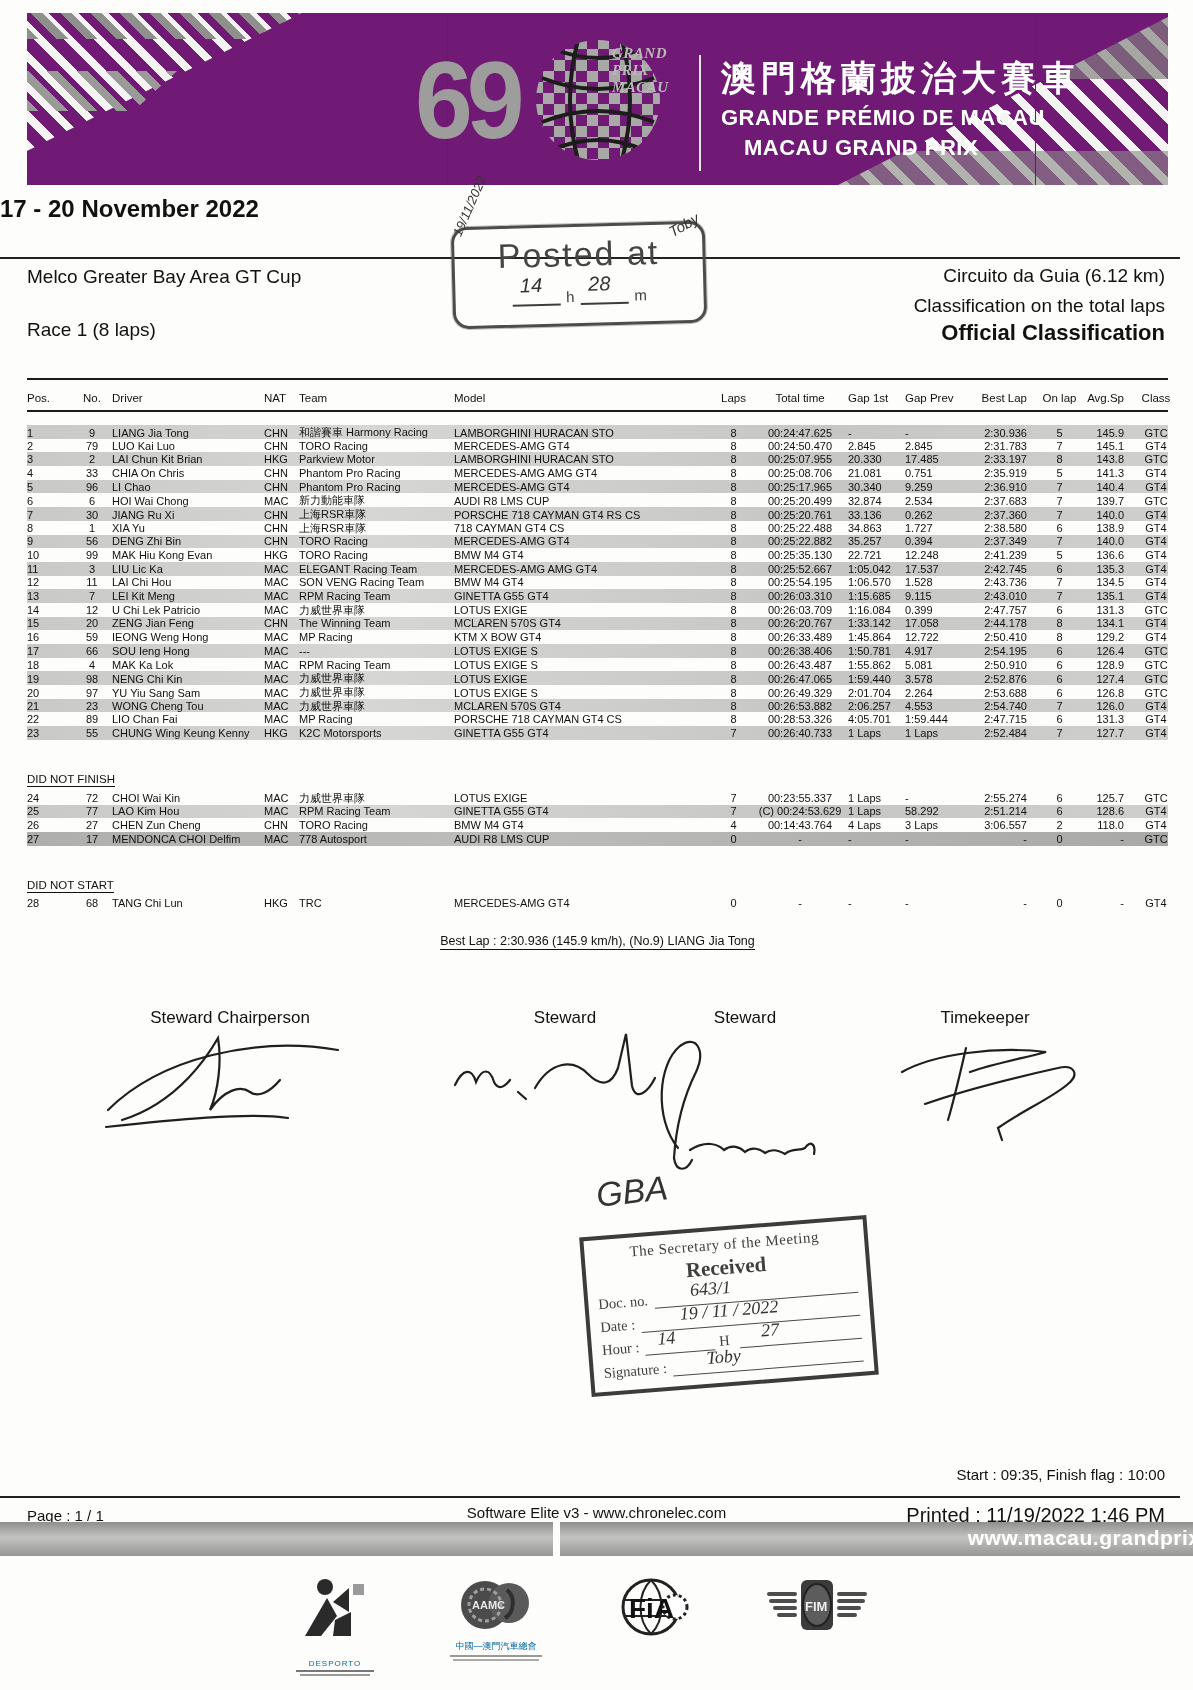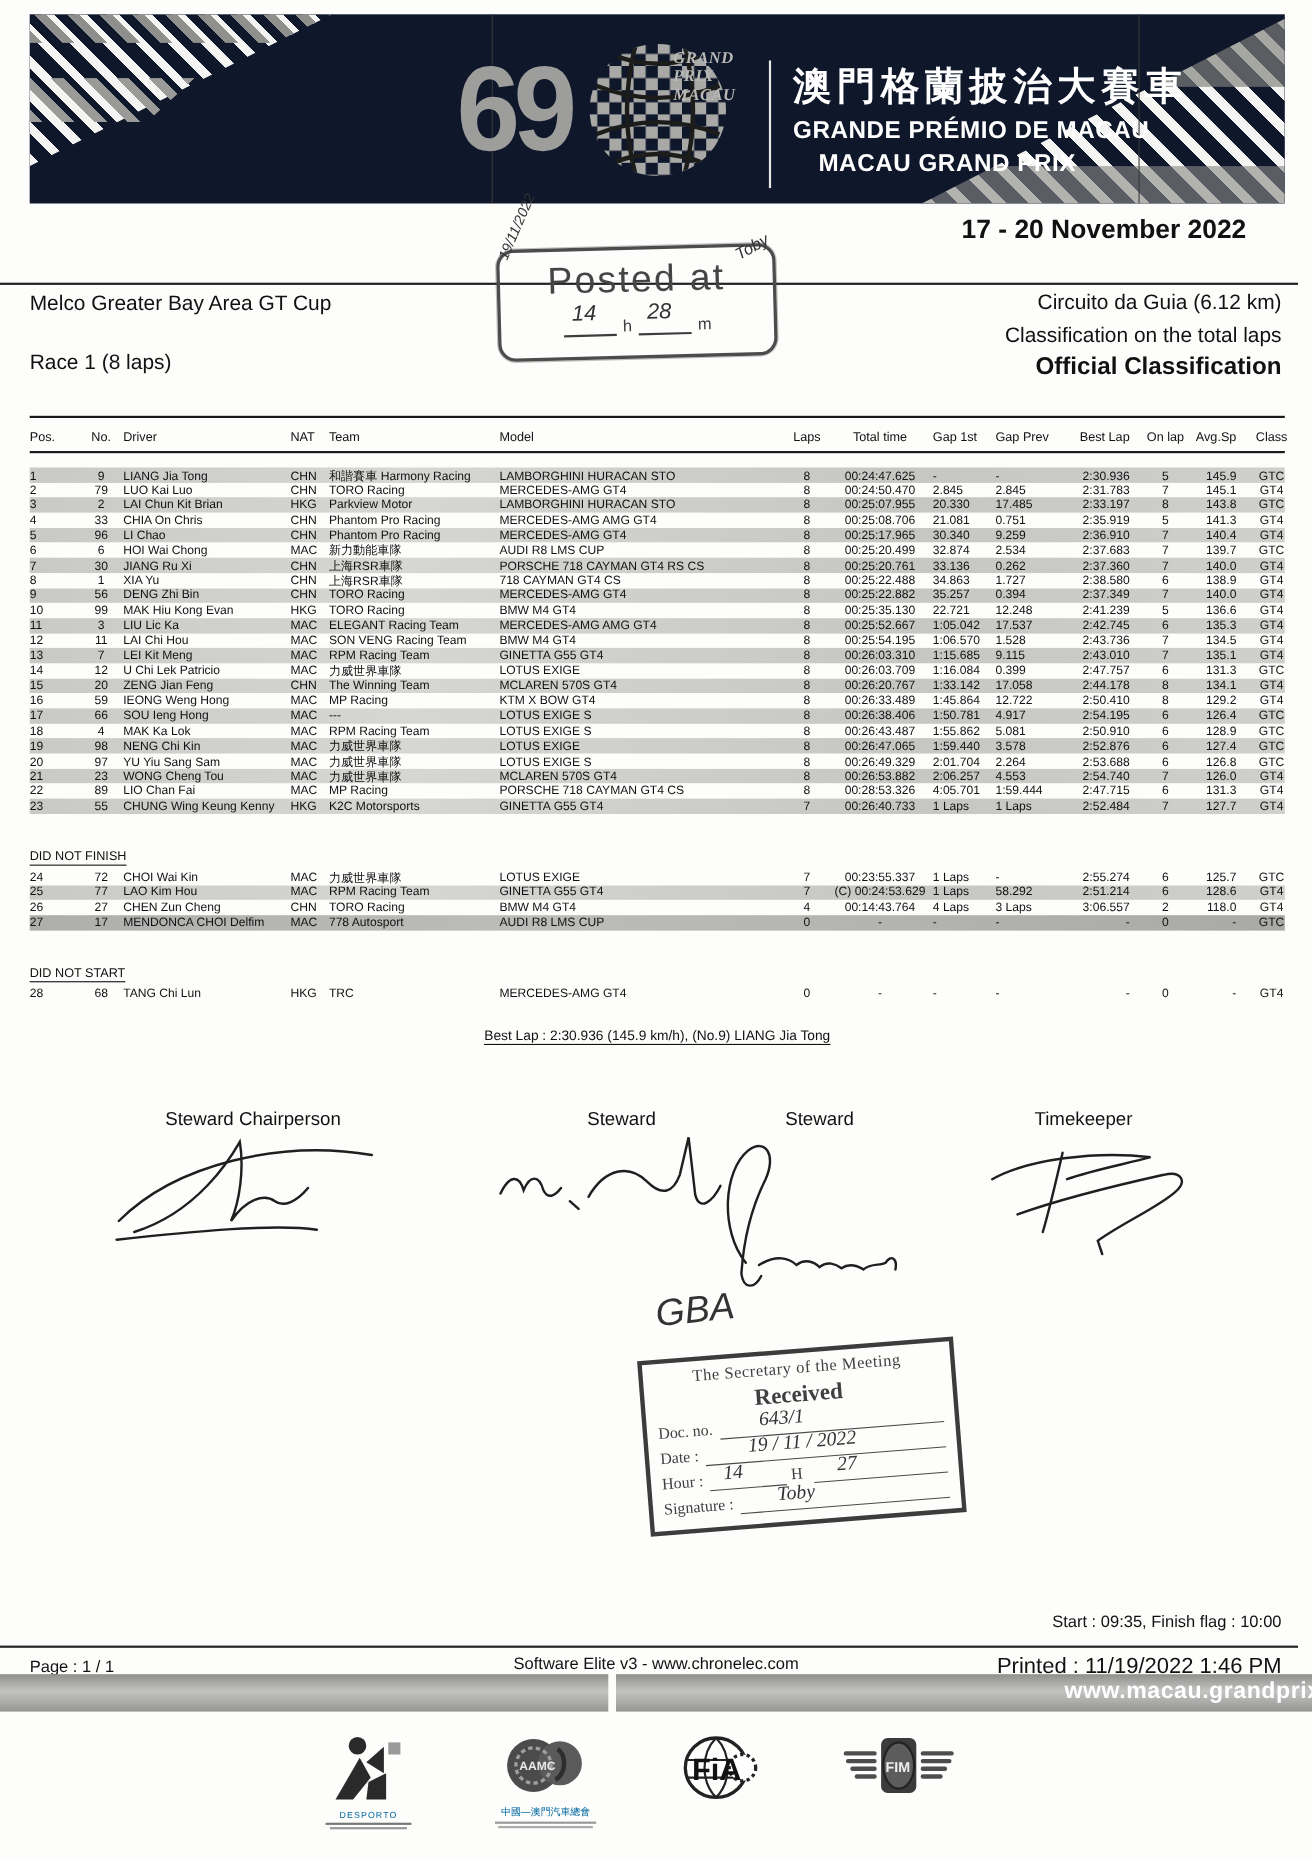--- a/index.html
+++ b/index.html
@@ -1,41 +1,41 @@
 <!DOCTYPE html>
 <html><head>
 <meta charset="utf-8">
 <style>
   html,body{margin:0;padding:0;background:#ffffff;}
   body{width:1193px;height:1690px;font-family:"Liberation Sans",sans-serif;color:#111;position:relative;overflow:hidden;}
   .page{position:absolute;inset:0;background:#fdfdfc;}
 
   
-  .banner{position:absolute;left:27px;top:13px;width:1141px;height:172px;background:#0f172a;overflow:hidden;}
+  .banner{position:absolute;left:27px;top:13px;width:1141px;height:172px;background:#701a75;overflow:hidden;}
   .seam{position:absolute;top:0;bottom:0;width:1px;background:#3a3a38;}
   .tl-stripes{position:absolute;left:0;top:0;width:275px;height:138px;clip-path:polygon(0 0,100% 0,0 100%);
     background:repeating-linear-gradient(45deg,#f4f4f2 0 8px,transparent 8px 21px);}
   .tl-gray{position:absolute;left:0;top:0;width:275px;height:26px;clip-path:polygon(0 0,100% 0,81% 100%,0 100%);
     background:repeating-linear-gradient(45deg,#8f8f8d 0 8px,transparent 8px 21px);}
   .tl-gray2{position:absolute;left:0;top:58px;width:150px;height:40px;clip-path:polygon(0 0,100% 0,71% 100%,0 100%);
     background:repeating-linear-gradient(45deg,#9a9a98 0 8px,transparent 8px 21px);}
   .br-wrap{position:absolute;right:0;bottom:0;width:330px;height:168px;clip-path:polygon(100% 0,100% 100%,0 100%);}
   .br-white{position:absolute;inset:0;background:repeating-linear-gradient(45deg,#f4f4f2 0 9px,transparent 9px 23px);}
   .br-band1{position:absolute;left:0;right:0;top:0;height:62px;background:rgba(130,130,128,.65);mix-blend-mode:multiply;}
   .br-band2{position:absolute;left:0;right:0;bottom:0;height:34px;background:rgba(140,140,138,.6);mix-blend-mode:multiply;}
   .edition{position:absolute;left:388px;top:28px;font-size:104px;font-weight:bold;color:#9d9d9b;letter-spacing:-6px;transform:scaleY(1.05);}
   .globe{position:absolute;left:505px;top:25px;}
   .gp-words{position:absolute;left:585px;top:32px;color:#b9b9b7;font-family:"Liberation Serif",serif;font-style:italic;font-weight:bold;font-size:15px;line-height:17px;letter-spacing:.5px;}
   .vline{position:absolute;left:672px;top:42px;width:2px;height:116px;background:#e8e8e6;}
   .ban-zh{position:absolute;left:694px;top:42px;color:#fff;font-size:35px;font-weight:bold;letter-spacing:5px;white-space:nowrap;}
   .ban-pt{position:absolute;left:694px;top:92px;color:#fff;font-size:22px;font-weight:bold;letter-spacing:.5px;white-space:nowrap;}
   .ban-en{position:absolute;left:694px;top:122px;color:#fff;font-size:22px;font-weight:bold;letter-spacing:.5px;white-space:nowrap;margin-left:23px;}
 
   
-  .dates{position:absolute;left:0;right:60px;top:195px;text-align:right;font-size:24px;font-weight:bold;}
+  .dates{position:absolute;left:0;right:60px;top:195px;text-align:left;font-size:24px;font-weight:bold;}
   .rule1{position:absolute;left:0;top:257px;width:1180px;height:2px;background:#222;}
   .series{position:absolute;left:27px;top:266px;font-size:19px;}
   .race{position:absolute;left:27px;top:319px;font-size:19px;}
   .circuit{position:absolute;right:28px;top:265px;font-size:19px;text-align:right;}
   .classnote{position:absolute;right:28px;top:295px;font-size:19px;text-align:right;}
   .doctitle{position:absolute;right:28px;top:320px;font-size:22px;font-weight:bold;text-align:right;}
 
   
   .posted{position:absolute;left:452px;top:224px;width:248px;height:96px;border:3px solid #4c4c4c;border-radius:16px;transform:rotate(-1.5deg);box-shadow:0 0 0 1px rgba(80,80,80,.35);}
   .posted-label{position:absolute;left:0;right:0;top:8px;text-align:center;font-size:34px;color:#454545;letter-spacing:2px;}
@@ -94,21 +94,21 @@
   .soft{position:absolute;left:0;right:0;top:1504px;text-align:center;font-size:15px;}
   .printed{position:absolute;right:28px;top:1504px;font-size:20px;}
   .graybar{position:absolute;top:1522px;height:34px;background:linear-gradient(180deg,#8f8f8d,#c3c3c1 45%,#969694);}
   .graybar.seg1{left:0;width:553px;}
   .graybar.seg2{left:560px;width:737px;}
   .site{position:absolute;right:14px;top:4px;color:#fff;font-size:21px;font-weight:bold;letter-spacing:.5px;}
 
   
   .logos{position:absolute;left:292px;top:1578px;width:580px;display:flex;justify-content:space-between;align-items:flex-start;}
   .logo{text-align:center;color:#0369a1;}
-  .logo .cap{font-size:8px;letter-spacing:1px;margin-top:1px;}
+  .logo .cap{font-size:8px;letter-spacing:1px;margin-top:15px;}
   .logo .cap-zh{font-size:9px;margin-top:2px;}
   .tinyline{height:2px;background:#777;margin:2px auto 0 auto;}
 </style>
 </head>
 <body>
 
 <div class="page">
 
   <div class="banner">
     <div class="tl-stripes"></div>

